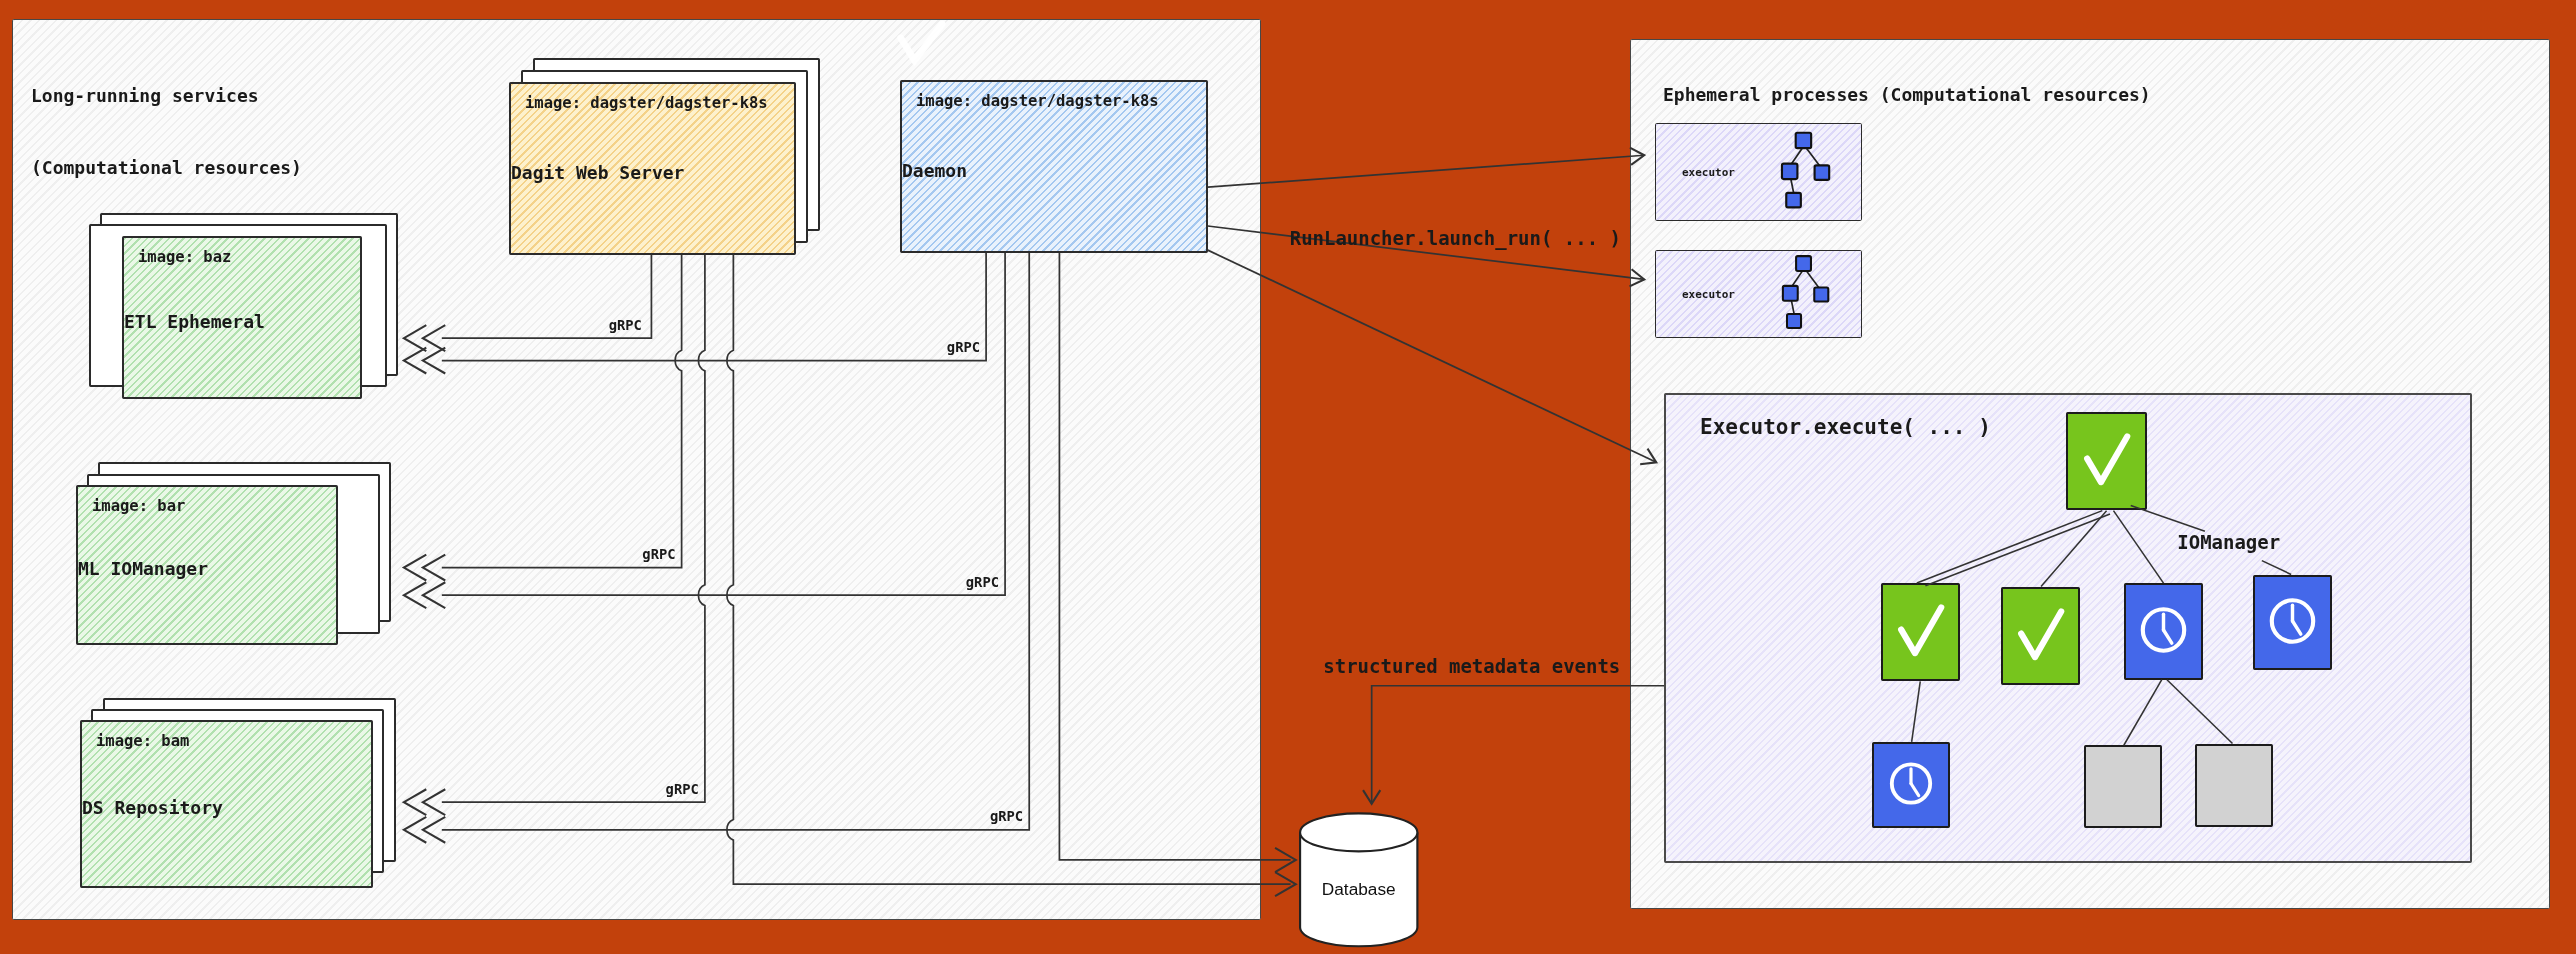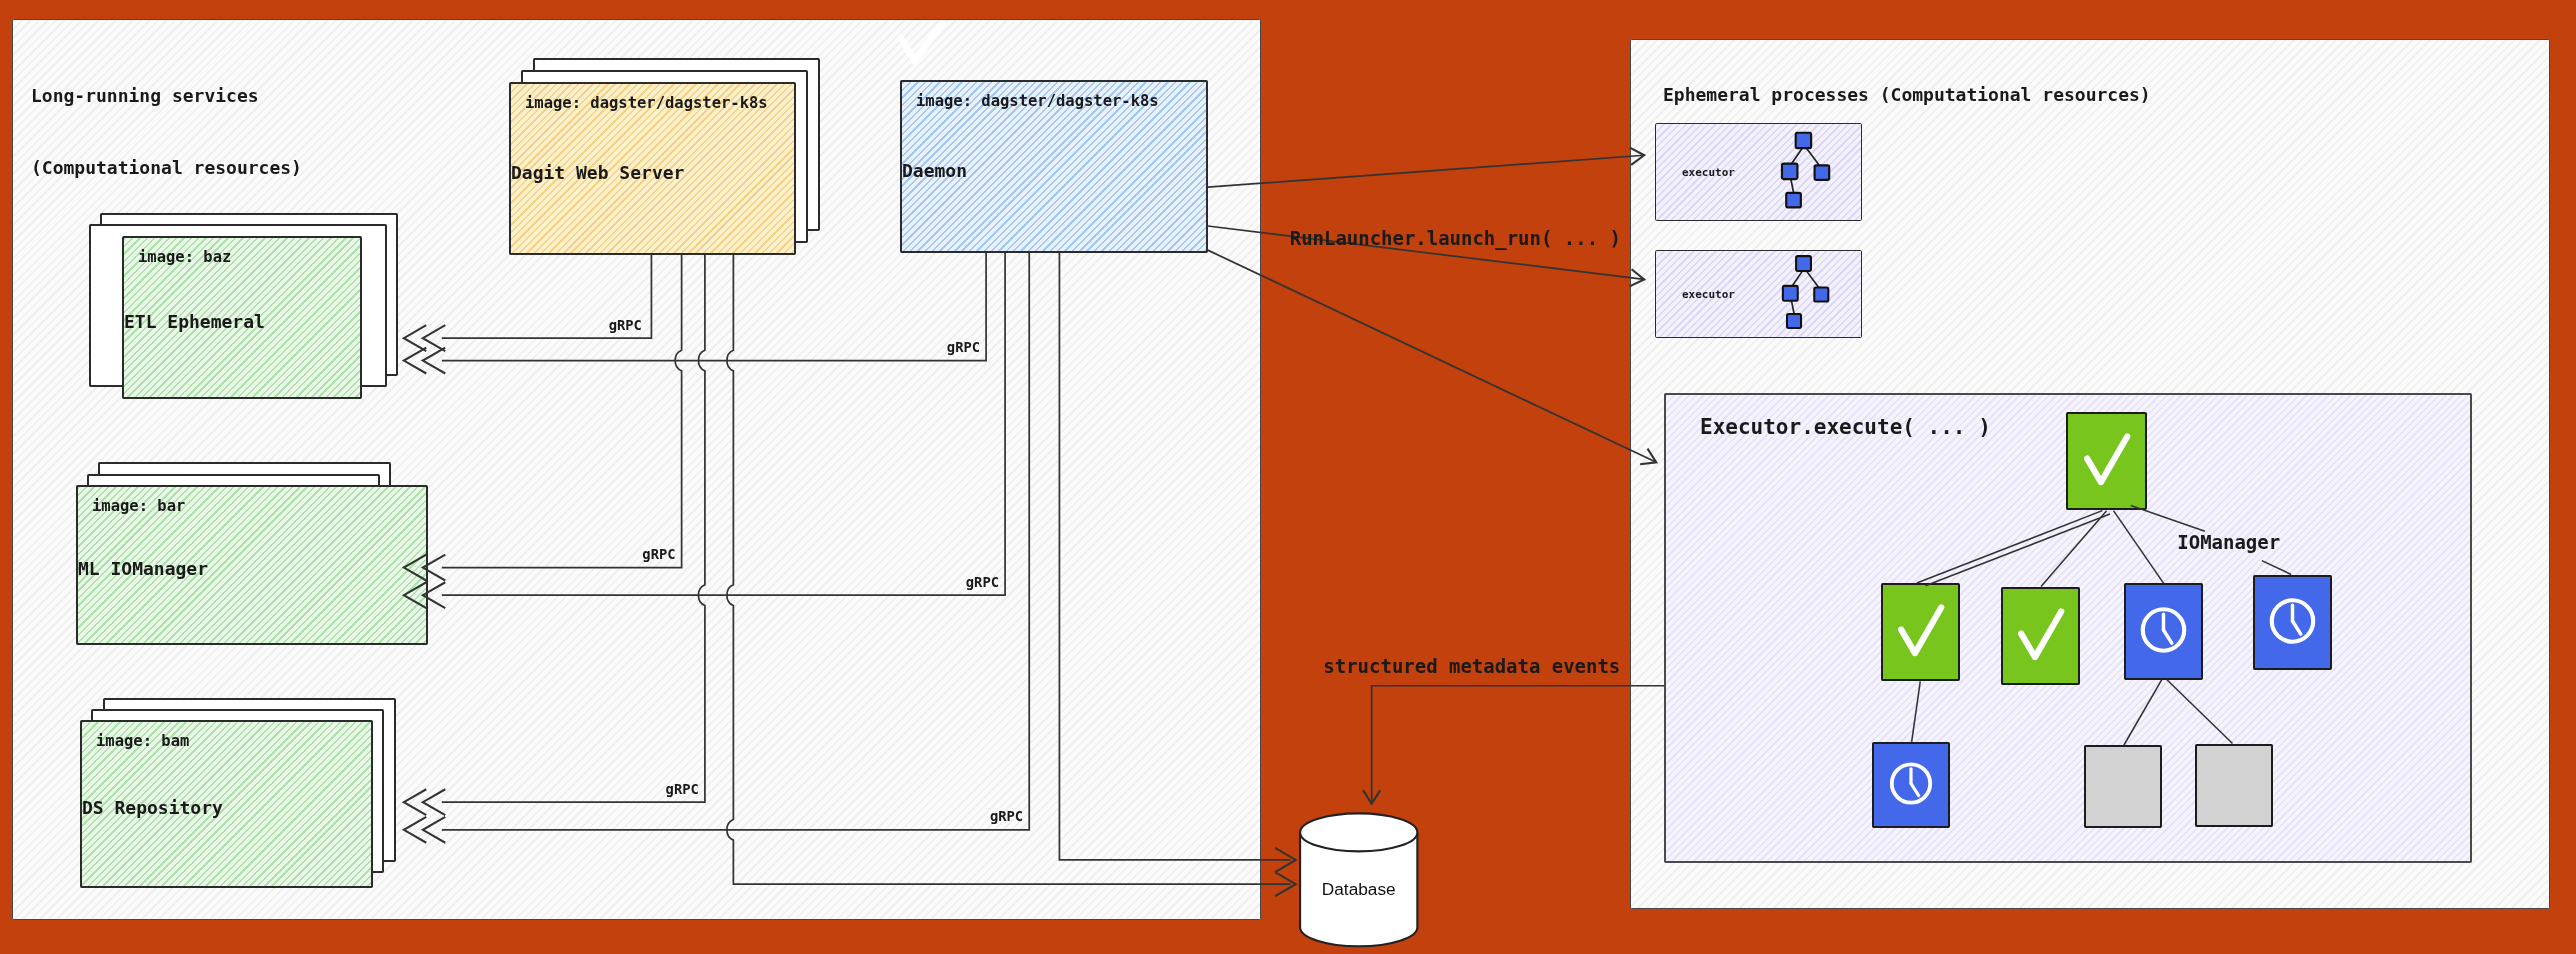--- a/index.html
+++ b/index.html
@@ -66,21 +66,21 @@
 
   <div class="abs layer" style="left:100px;top:213px;width:298px;height:163px;"></div>
   <div class="abs layer" style="left:89px;top:224px;width:298px;height:163px;"></div>
   <div class="abs box hatch-green" style="left:78px;top:236px;width:240px;height:163px;margin-left:44px;">
     <div class="img-label">image: baz</div>
     <div class="box-name">ETL Ephemeral</div>
   </div>
 
   <div class="abs layer" style="left:98px;top:462px;width:293px;height:160px;"></div>
   <div class="abs layer" style="left:87px;top:474px;width:293px;height:160px;"></div>
-  <div class="abs box hatch-green" style="left:76px;top:485px;width:352px;height:160px;">
+  <div class="abs box hatch-green" style="left:76px;top:485px;width:262px;height:160px;">
     <div class="img-label">image: bar</div>
     <div class="box-name">ML IOManager</div>
   </div>
 
   <div class="abs layer" style="left:103px;top:698px;width:293px;height:164px;"></div>
   <div class="abs layer" style="left:91px;top:709px;width:293px;height:164px;"></div>
   <div class="abs box hatch-green" style="left:80px;top:720px;width:293px;height:168px;">
     <div class="img-label">image: bam</div>
     <div class="box-name">DS Repository</div>
   </div>

